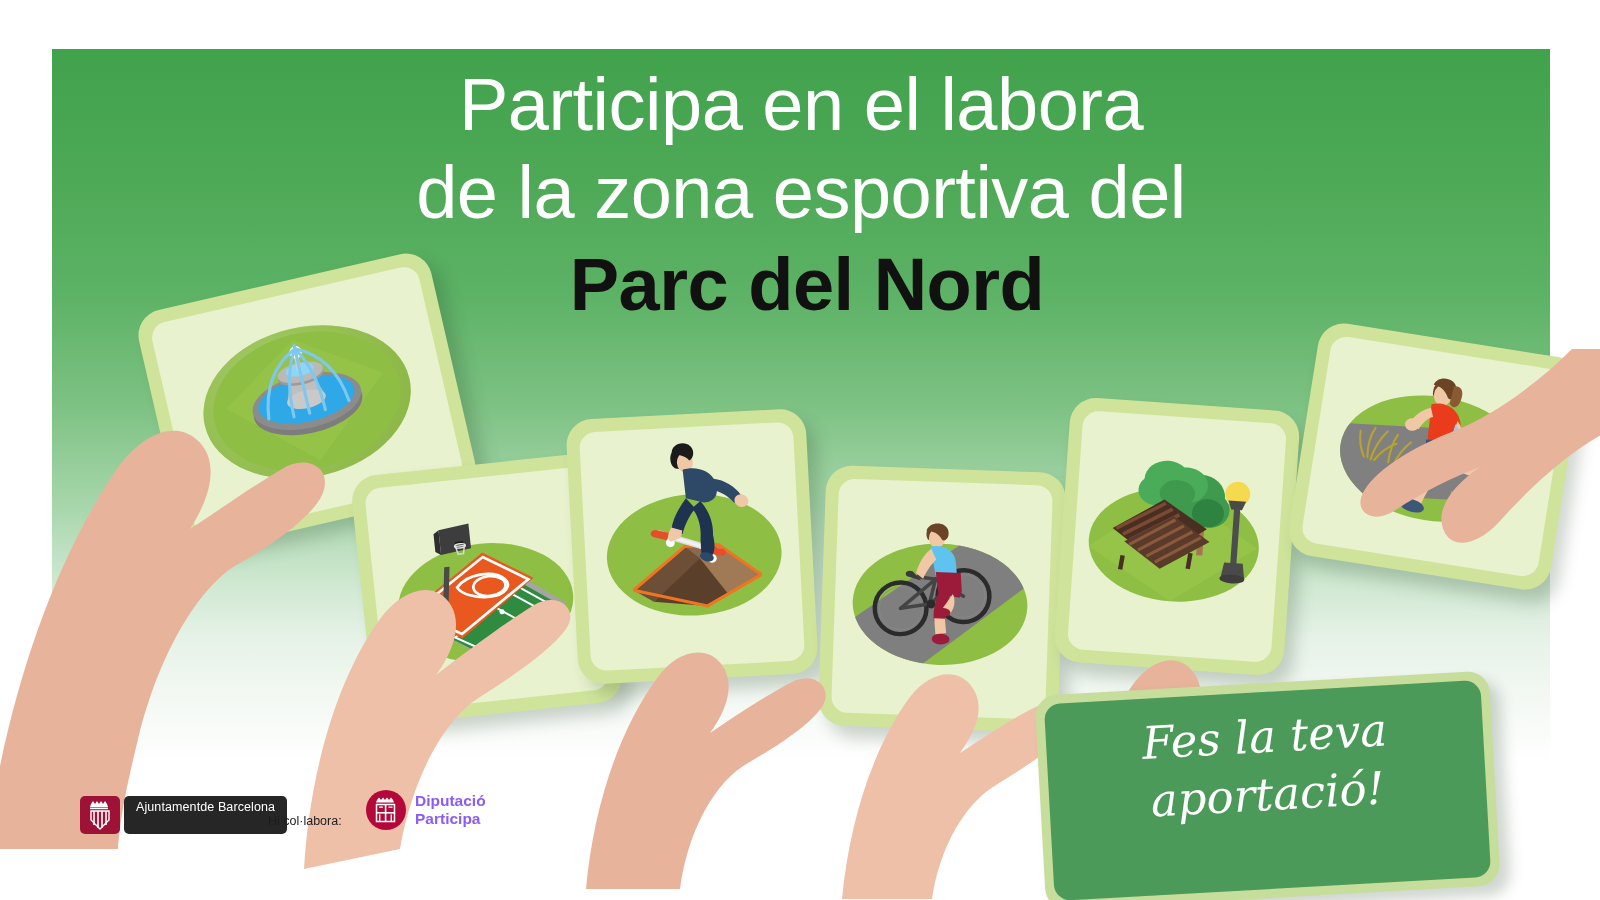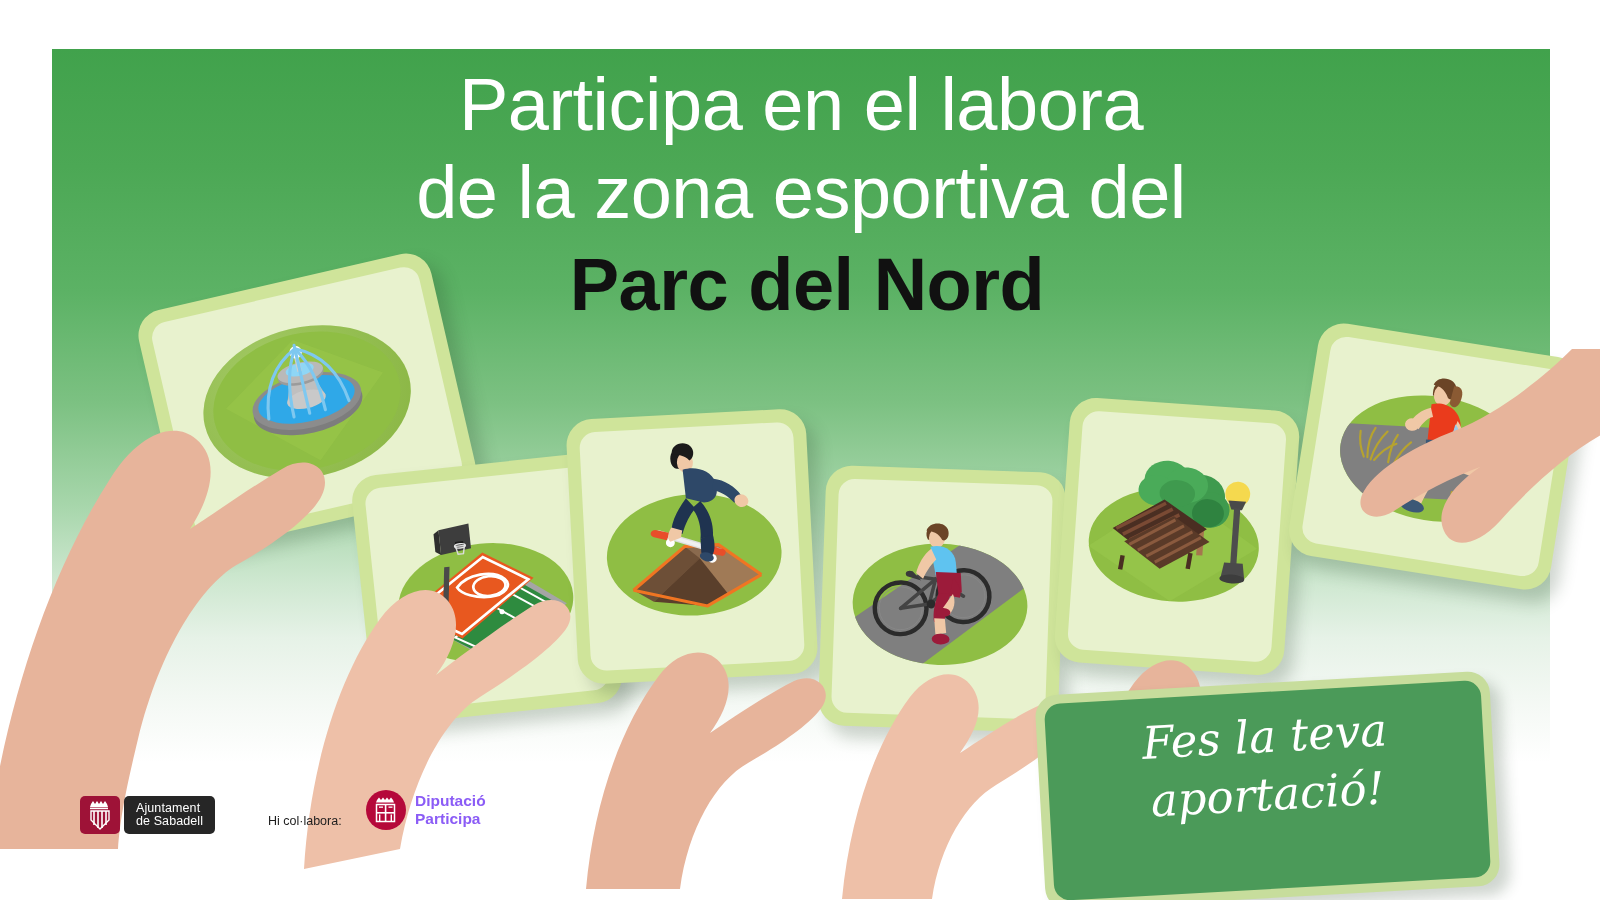--- a/index.html
+++ b/index.html
@@ -162,21 +162,21 @@
   }
   .name-box {
     margin-left: 4px;
     background: #262626;
     border-radius: 5px;
     color: #fff;
     font-size: 12.5px;
     line-height: 13.5px;
     padding: 5px 12px 5px 12px;
     display: flex;
-    flex-direction: column;
+    flex-direction: row;
     justify-content: center;
     font-weight: 400;
     letter-spacing: .1px;
   }
   .hi-collabora {
     position: absolute;
     left: 268px;
     top: 28px;
     font-size: 12.5px;
     color: #1d1d1d;
@@ -527,21 +527,21 @@
         <g fill="#ffffff">
           <rect x="6.2" y="11" width="1.6" height="14"></rect>
           <rect x="10.2" y="11" width="1.6" height="17"></rect>
           <rect x="14.2" y="11" width="1.6" height="17"></rect>
           <rect x="18.2" y="11" width="1.6" height="14"></rect>
         </g>
       </svg>
     </div>
     <div class="name-box">
       <span>Ajuntament</span>
-      <span>de Sabadell</span>
+      <span>de Barcelona</span>
     </div>
   </div>
 
   <div class="hi-collabora">Hi col·labora:</div>
 
   <div class="logo-diputacio">
     <div class="dip-circle">
       <svg width="26" height="28" viewBox="0 0 26 28">
         <g fill="#ffffff">
           <path d="M4 4 L6 1.5 L8 4 L10 1.5 L12 4 L14 1.5 L16 4 L18 1.5 L20 4 L21 6.5 L3 6.5 Z"></path>

